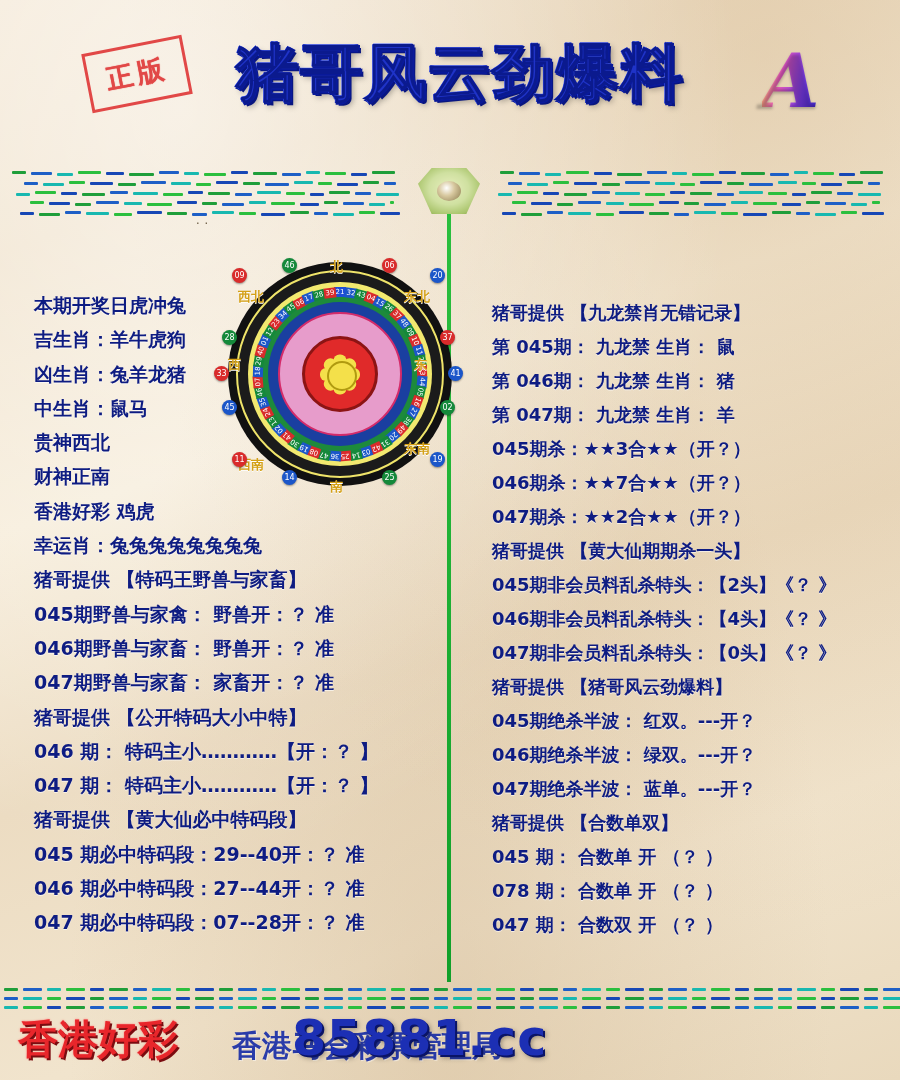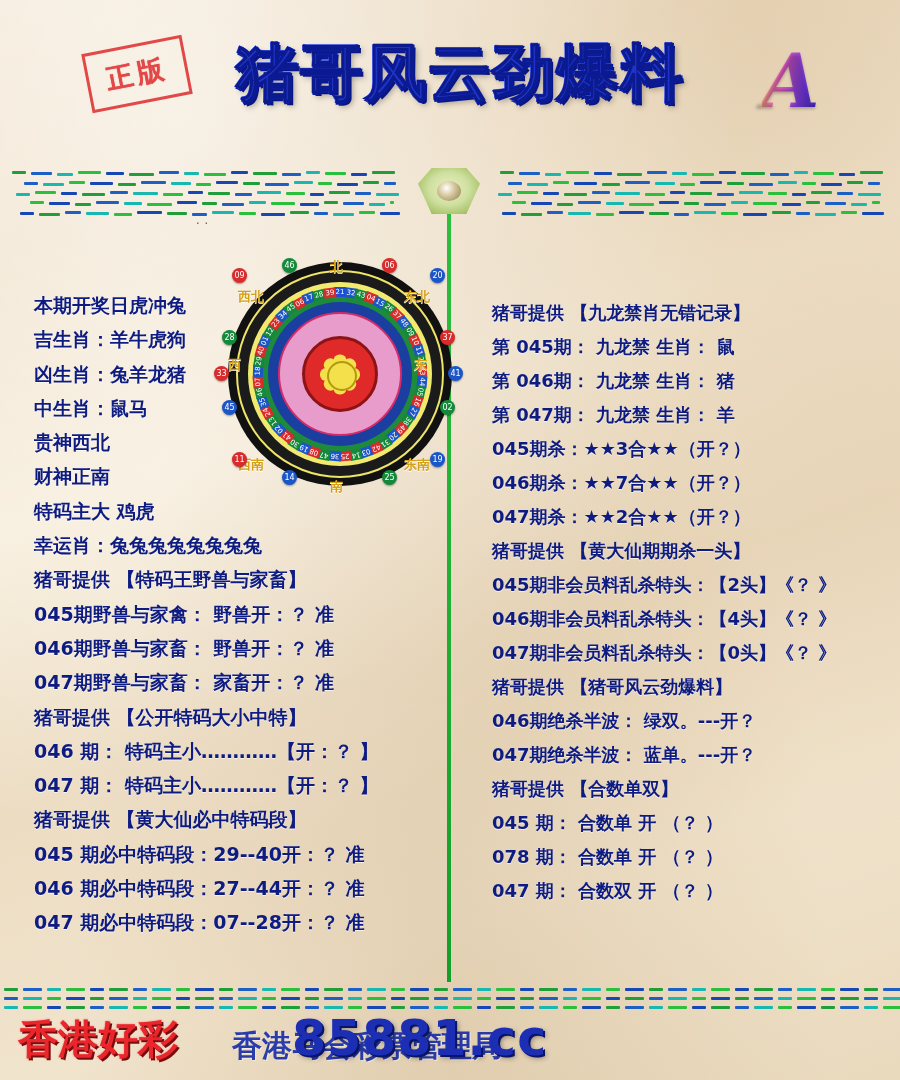--- a/index.html
+++ b/index.html
@@ -365,21 +365,21 @@
       <div class="numtick" style="left:95.5px;top:25.7px;background:#d92b2b;transform:rotate(352.7deg)">39</div>
     </div>
 </div>
 <div id="dirhost">
     <div class="cdir" style="left:330px;top:258px">北</div>
     <div class="cdir" style="left:238px;top:288px">西北</div>
     <div class="cdir" style="left:404px;top:288px">东北</div>
     <div class="cdir" style="left:228px;top:356px">西</div>
     <div class="cdir" style="left:414px;top:356px">东</div>
     <div class="cdir" style="left:238px;top:456px">西南</div>
-    <div class="cdir" style="left:404px;top:456px">东南</div>
+    <div class="cdir" style="left:404px;top:440px">东南</div>
     <div class="cdir" style="left:330px;top:478px">南</div>
   </div>
 <div id="ballhost">
     <div class="cball" style="left:232px;top:268px;background:#d92b2b">09</div>
     <div class="cball" style="left:430px;top:268px;background:#1b56c9">20</div>
     <div class="cball" style="left:222px;top:330px;background:#14893a">28</div>
     <div class="cball" style="left:440px;top:330px;background:#d92b2b">37</div>
     <div class="cball" style="left:222px;top:400px;background:#1b56c9">45</div>
     <div class="cball" style="left:440px;top:400px;background:#14893a">02</div>
     <div class="cball" style="left:232px;top:452px;background:#d92b2b">11</div>
@@ -392,21 +392,21 @@
     <div class="cball" style="left:448px;top:366px;background:#1b56c9">41</div>
   </div>
 
 <div class="col colL">
   <div class="line">本期开奖日虎冲兔</div>
   <div class="line">吉生肖：羊牛虎狗</div>
   <div class="line">凶生肖：兔羊龙猪</div>
   <div class="line">中生肖：鼠马</div>
   <div class="line">贵神西北</div>
   <div class="line">财神正南</div>
-  <div class="line">特码主大  鸡虎</div>
+  <div class="line">香港好彩  鸡虎</div>
   <div class="line">幸运肖：兔兔兔兔兔兔兔兔</div>
   <div class="line">猪哥提供 【特码王野兽与家畜】</div>
   <div class="line">045期野兽与家禽：   野兽开：？ 准</div>
   <div class="line">046期野兽与家畜：   野兽开：？ 准</div>
   <div class="line">047期野兽与家畜：   家畜开：？ 准</div>
   <div class="line">猪哥提供 【公开特码大小中特】</div>
   <div class="line">046 期：   特码主小…………【开：？ 】</div>
   <div class="line">047 期：   特码主小…………【开：？ 】</div>
   <div class="line">猪哥提供 【黄大仙必中特码段】</div>
   <div class="line">045 期必中特码段：29--40开：？ 准</div>
@@ -420,20 +420,21 @@
   <div class="line">第 046期：  九龙禁 生肖：   猪</div>
   <div class="line">第 047期：  九龙禁 生肖：   羊</div>
   <div class="line">045期杀：★★3合★★（开？）</div>
   <div class="line">046期杀：★★7合★★（开？）</div>
   <div class="line">047期杀：★★2合★★（开？）</div>
   <div class="line">猪哥提供 【黄大仙期期杀一头】</div>
   <div class="line">045期非会员料乱杀特头：【2头】《？ 》</div>
   <div class="line">046期非会员料乱杀特头：【4头】《？ 》</div>
   <div class="line">047期非会员料乱杀特头：【0头】《？ 》</div>
   <div class="line">猪哥提供 【猪哥风云劲爆料】</div>
+  <div class="line">045期绝杀半波：   红双。---开？</div>
   <div class="line">046期绝杀半波：   绿双。---开？</div>
   <div class="line">047期绝杀半波：   蓝单。---开？</div>
   <div class="line">猪哥提供 【合数单双】</div>
   <div class="line">045 期：   合数单   开 （？ ）</div>
   <div class="line">078 期：   合数单   开 （？ ）</div>
   <div class="line">047 期：   合数双   开 （？ ）</div>
 </div>
 
 <div class="foot-dash">
     <div id="footdashhost">

